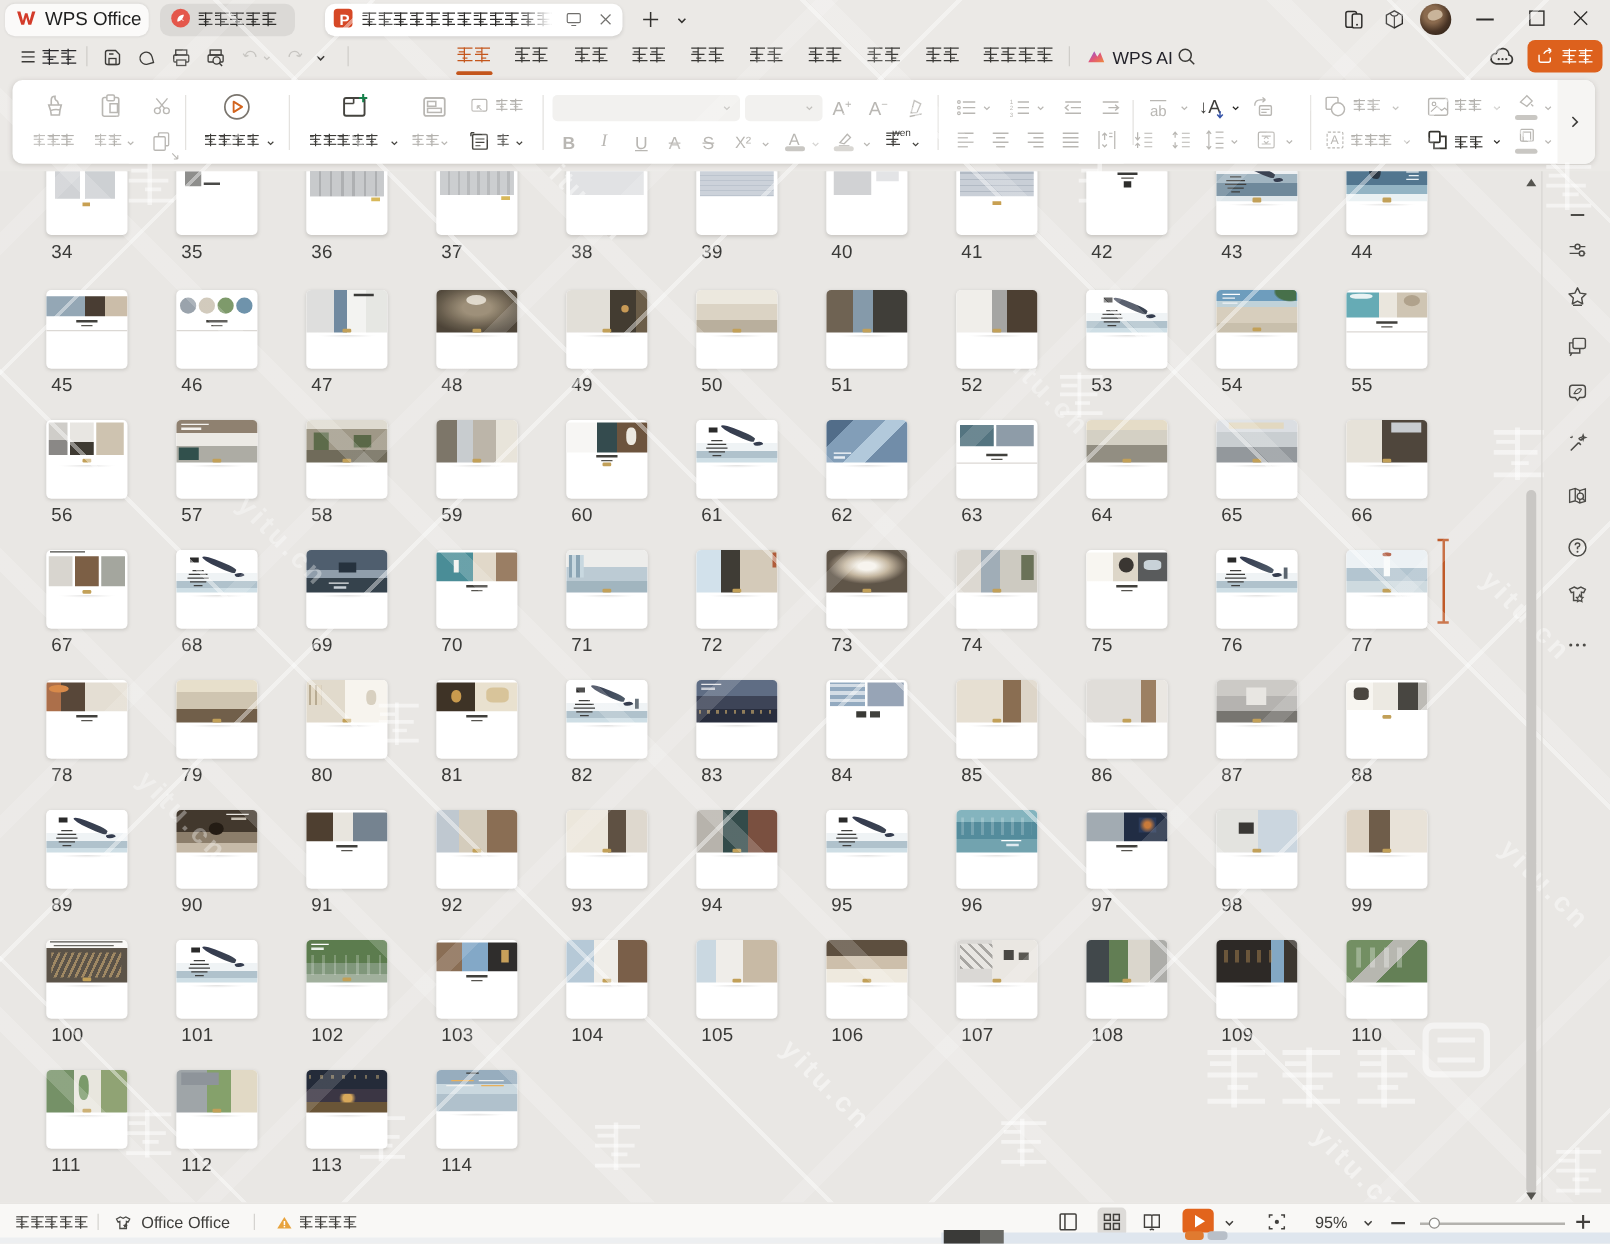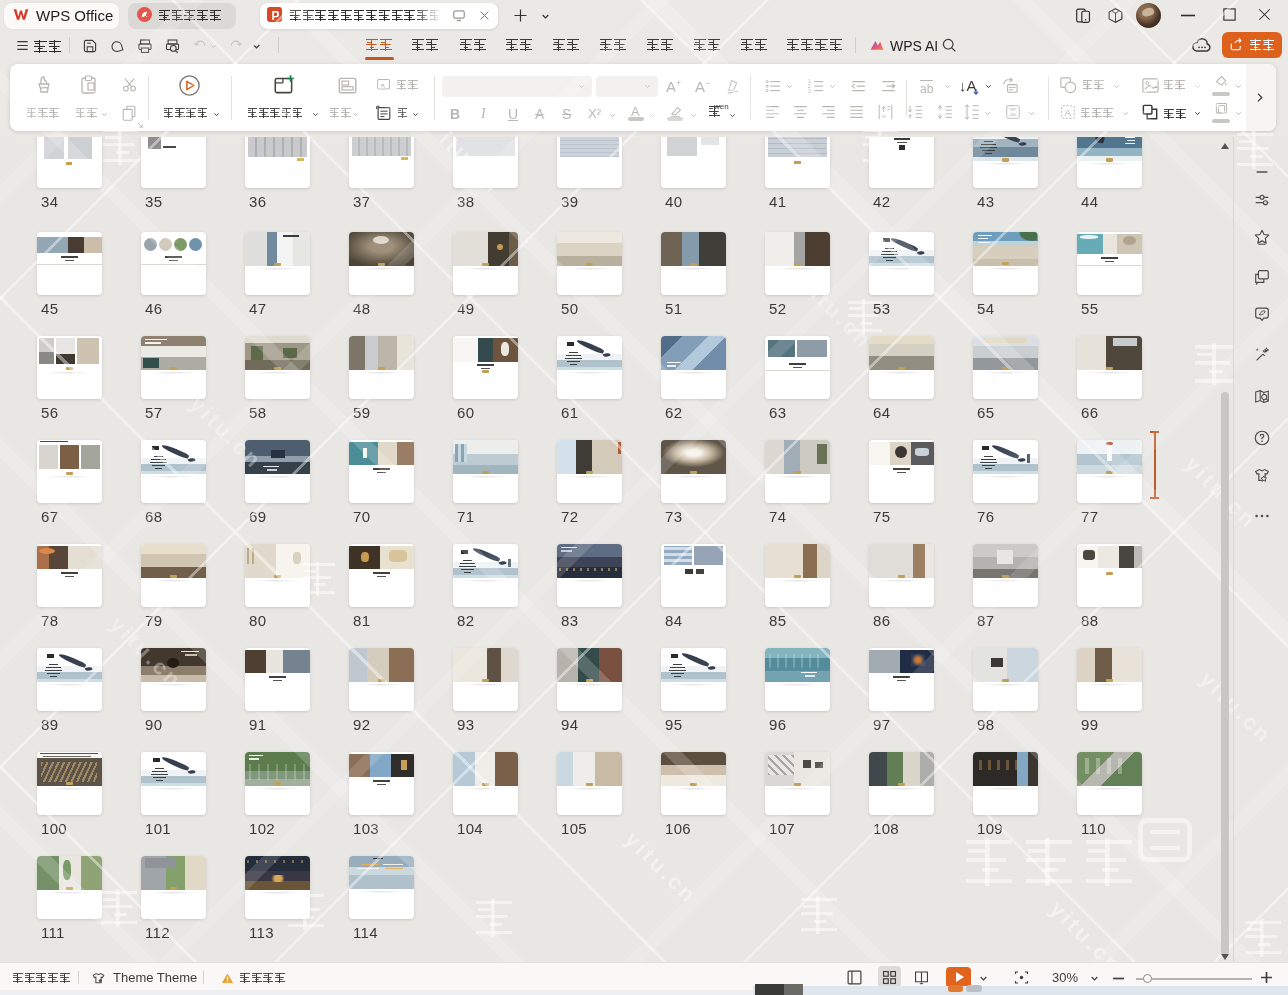--- a/index.html
+++ b/index.html
@@ -1092,21 +1092,21 @@
     <circle cx="10" cy="10" r="1.4" fill="#4c4b47"></circle>
     <circle cx="16" cy="10" r="1.4" fill="#4c4b47"></circle>
   </svg>
 <div class="abs" style="left:0;top:962px;width:1288px;height:33px;background:#f9f8f6;border-top:1px solid #e2e0dd"></div>
 <div class="abs" style="left:12px;top:971px;font-size:12px;color:#3e3d3a"><i class="z"></i><i class="z"></i><i class="z"></i><i class="z"></i><i class="z"></i></div>
 <div class="abs" style="left:78px;top:971px;width:1px;height:13px;background:#d5d3d0"></div>
 <svg class="abs" style="left:91px;top:971px" width="15" height="14" viewBox="0 0 17 16" fill="none">
     <path d="M6 3 L8.5 4.2 L11 3 L14.5 4.8 L13.2 7.5 L11.5 7 V13.5 H5.5 V7 L3.8 7.5 L2.5 4.8 Z" stroke="#4c4b47" stroke-width="1.2"></path>
     <path d="M10.5 8.5 L11.2 10 L12.8 10.2 L11.6 11.4 L12 13 L10.5 12.2 L9 13 L9.4 11.4 L8.2 10.2 L9.8 10 Z" fill="#4c4b47"></path>
   </svg>
-<div class="abs" style="left:113px;top:970px;font-size:13px;color:#3e3d3a">Theme Theme</div>
+<div class="abs" style="left:113px;top:970px;font-size:13px;color:#3e3d3a">Office Office</div>
 <div class="abs" style="left:203px;top:971px;width:1px;height:13px;background:#d5d3d0"></div>
 <svg class="abs" style="left:221px;top:972px" width="13" height="12" viewBox="0 0 16 14" fill="none">
     <path d="M8 1.5 L15 13 H1 Z" fill="#e8a33d"></path>
     <rect x="7.3" y="5.5" width="1.5" height="4" fill="#fff"></rect>
     <rect x="7.3" y="10.3" width="1.5" height="1.5" fill="#fff"></rect>
   </svg>
 <div class="abs" style="left:239px;top:971px;font-size:12px;color:#3e3d3a"><i class="z"></i><i class="z"></i><i class="z"></i><i class="z"></i></div>
 <svg class="abs" style="left:846px;top:969px" width="17" height="17" viewBox="0 0 20 20" fill="none">
     <rect x="2.5" y="2.5" width="15" height="15" rx="1" stroke="#413f3c" stroke-width="1.4"></rect>
     <path d="M7 2.5 V17.5" stroke="#413f3c" stroke-width="1.4"></path>
@@ -1124,21 +1124,21 @@
   </svg>
 <div class="abs" style="left:946px;top:967px;width:25px;height:21px;background:#e2641c;border-radius:4px"></div>
 <div class="abs" style="left:956px;top:972px;width:0;height:0;border-top:5.5px solid transparent;border-bottom:5.5px solid transparent;border-left:8px solid #fff"></div>
 <svg class="abs" style="left:979px;top:974px" width="9" height="9" viewBox="0 0 8 8">
     <path d="M1.5 2.7 L4 5.2 L6.5 2.7" stroke="#413f3c" stroke-width="1.1" fill="none"></path>
   </svg>
 <svg class="abs" style="left:1013px;top:969px" width="17" height="17" viewBox="0 0 20 20" fill="none">
     <path d="M3 6 V3.5 H6 M14 3.5 H17 V6 M17 14 V16.5 H14 M6 16.5 H3 V14" stroke="#413f3c" stroke-width="1.4"></path>
     <circle cx="10" cy="10" r="2" fill="#413f3c"></circle>
   </svg>
-<div class="abs" style="left:1052px;top:970px;font-size:13px;color:#3e3d3a">30%</div>
+<div class="abs" style="left:1052px;top:970px;font-size:13px;color:#3e3d3a">95%</div>
 <svg class="abs" style="left:1090px;top:974px" width="9" height="9" viewBox="0 0 8 8">
     <path d="M1.5 2.7 L4 5.2 L6.5 2.7" stroke="#413f3c" stroke-width="1.1" fill="none"></path>
   </svg>
 <svg class="abs" style="left:1112px;top:977px" width="13" height="3" viewBox="0 0 13 3" fill="none">
     <path d="M1 1.5 H12" stroke="#413f3c" stroke-width="1.7"></path>
   </svg>
 <div class="abs" style="left:1136px;top:978px;width:116px;height:1.6px;background:#b4b2ae"></div>
 <div class="abs" style="left:1143px;top:974px;width:9px;height:9px;background:#fdfdfc;border:1px solid #8c8a86;border-radius:50%"></div>
 <svg class="abs" style="left:1260px;top:971px" width="13" height="13" viewBox="0 0 13 13" fill="none">
     <path d="M6.5 1 V12 M1 6.5 H12" stroke="#413f3c" stroke-width="1.7"></path>

